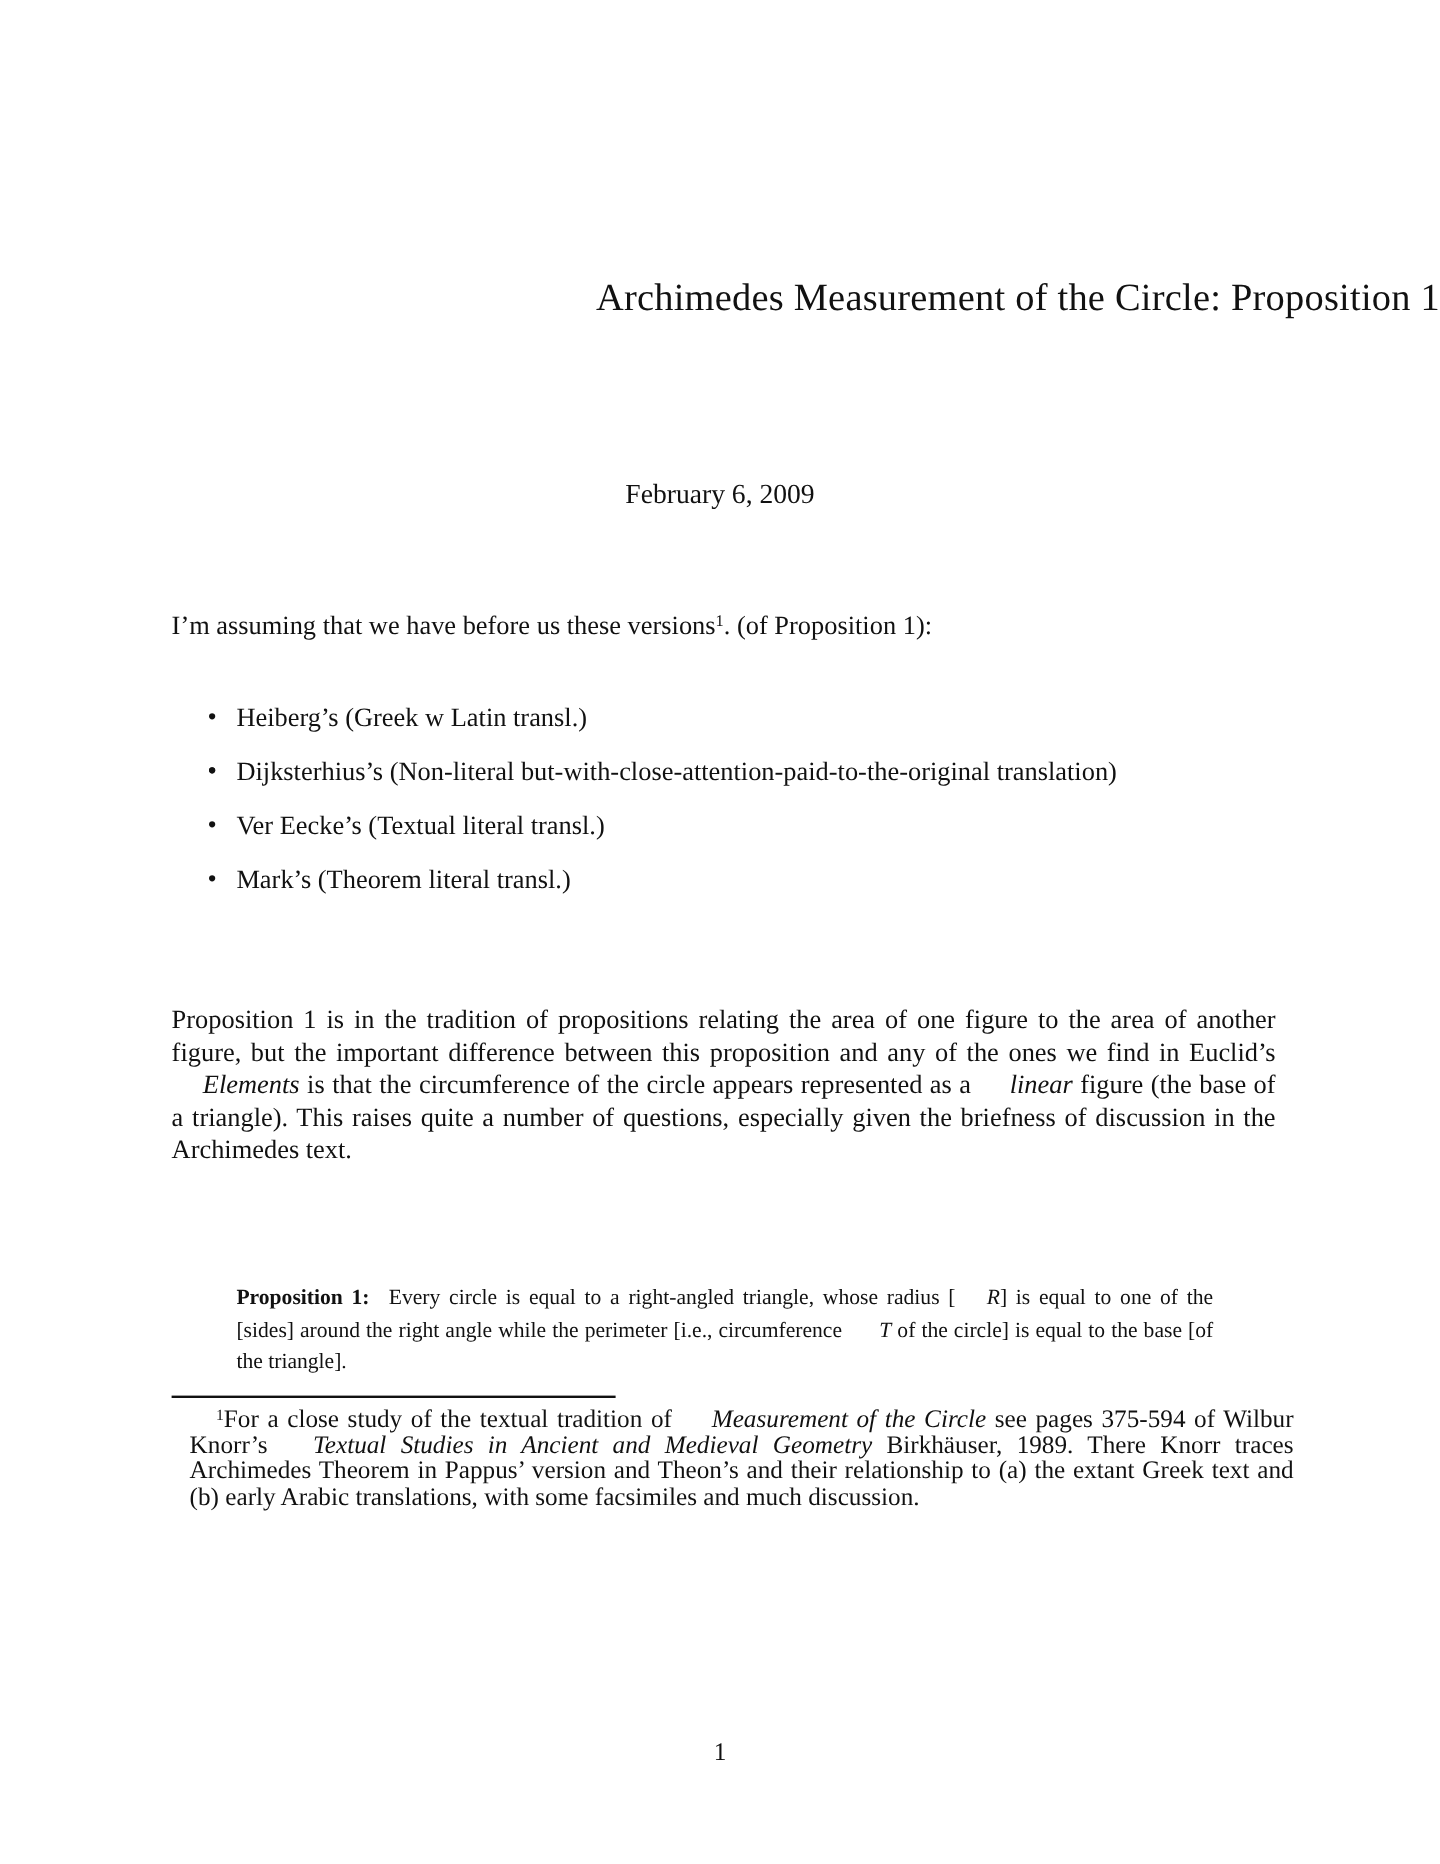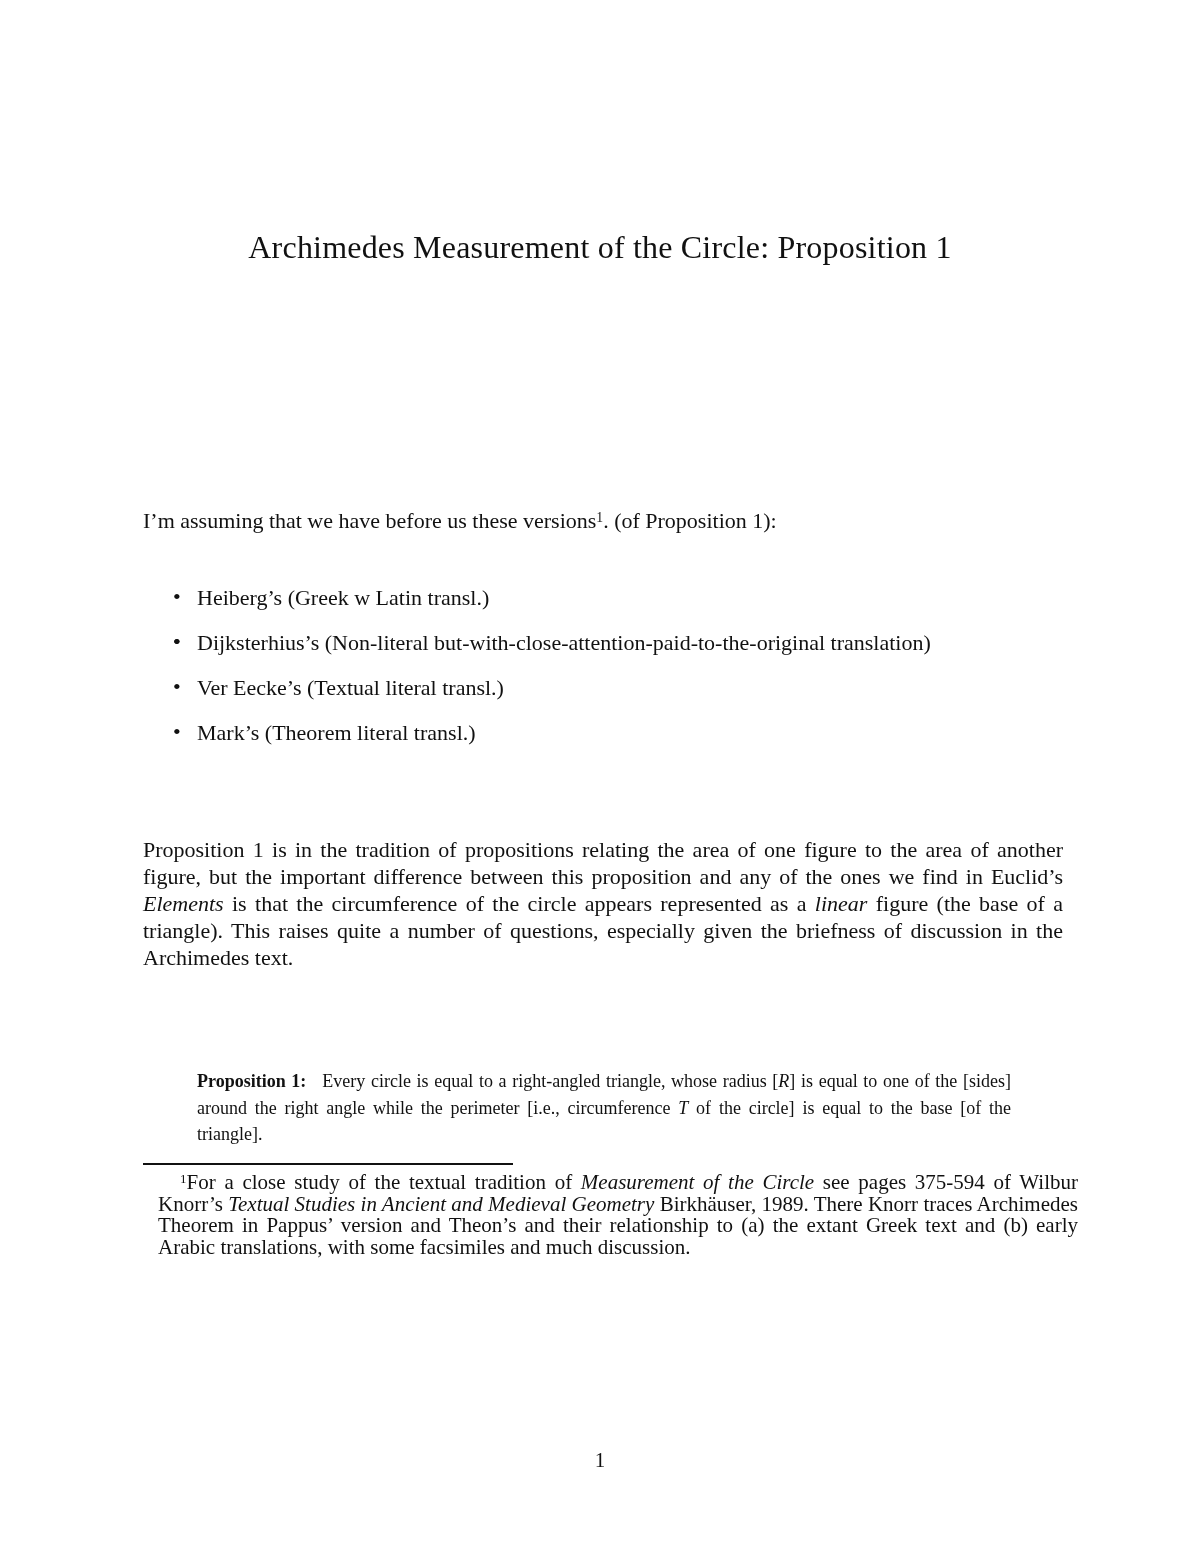--- a/index.html
+++ b/index.html
@@ -14,21 +14,21 @@
     background: #ffffff;
     color: #111111;
     font-family: "Liberation Serif", serif;
     overflow: hidden;
   }
   .doc-title {
     position: absolute;
     top: 228px;
     left: 0;
     width: 100%;
-    text-align: center;
+    text-align: right;
     font-size: 32px;
     line-height: 38px;
     letter-spacing: 0.2px;
   }
   .doc-date {
     position: absolute;
     top: 399px;
     left: 0;
     width: 100%;
     text-align: center;
@@ -113,36 +113,37 @@
     text-indent: 22px;
   }
   .page-num {
     position: absolute;
     top: 1448px;
     left: 0;
     width: 100%;
     text-align: center;
     font-size: 21px;
   }
-  .it { font-style: italic; }
+  .it { font-style: italic; margin-left: 26px; }
   sup {
     font-size: 62%;
     vertical-align: baseline;
     position: relative;
     top: -0.45em;
     line-height: 0;
   }
 </style>
 </head>
 <body>
 
 <div class="page">
 
   <div class="doc-title">Archimedes Measurement of the Circle: Proposition 1</div>
 
+  <div class="doc-date">February 6, 2009</div>
 
   <div class="intro"><span>I’m assuming that we have before us these versions</span><sup>1</sup><span>. (of Proposition 1):</span></div>
 
   <ul class="versions">
     <li>
       <span class="bullet">•</span>
       <span>Heiberg’s (Greek w Latin transl.)</span>
     </li>
     <li>
       <span class="bullet">•</span>

